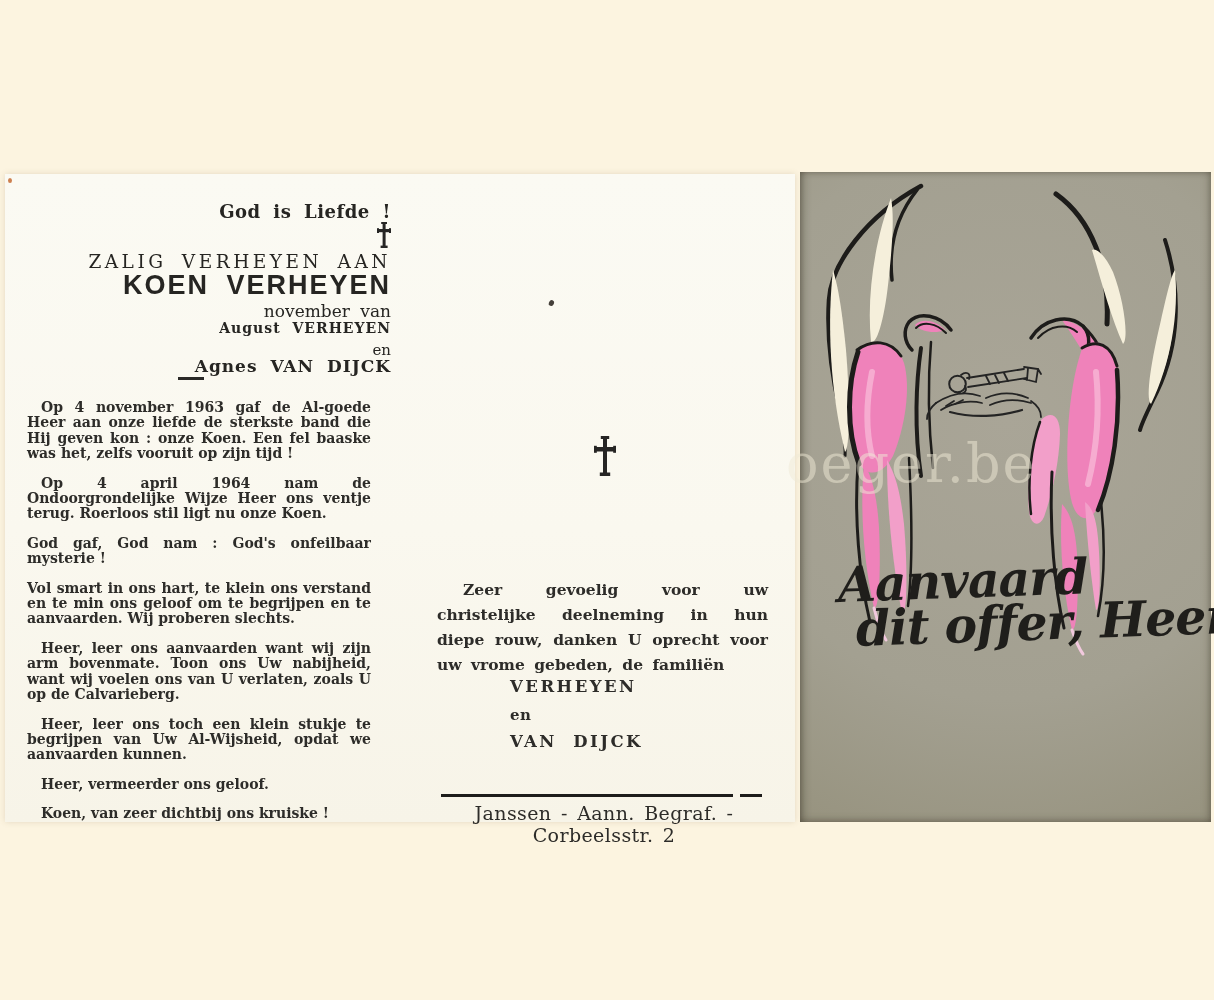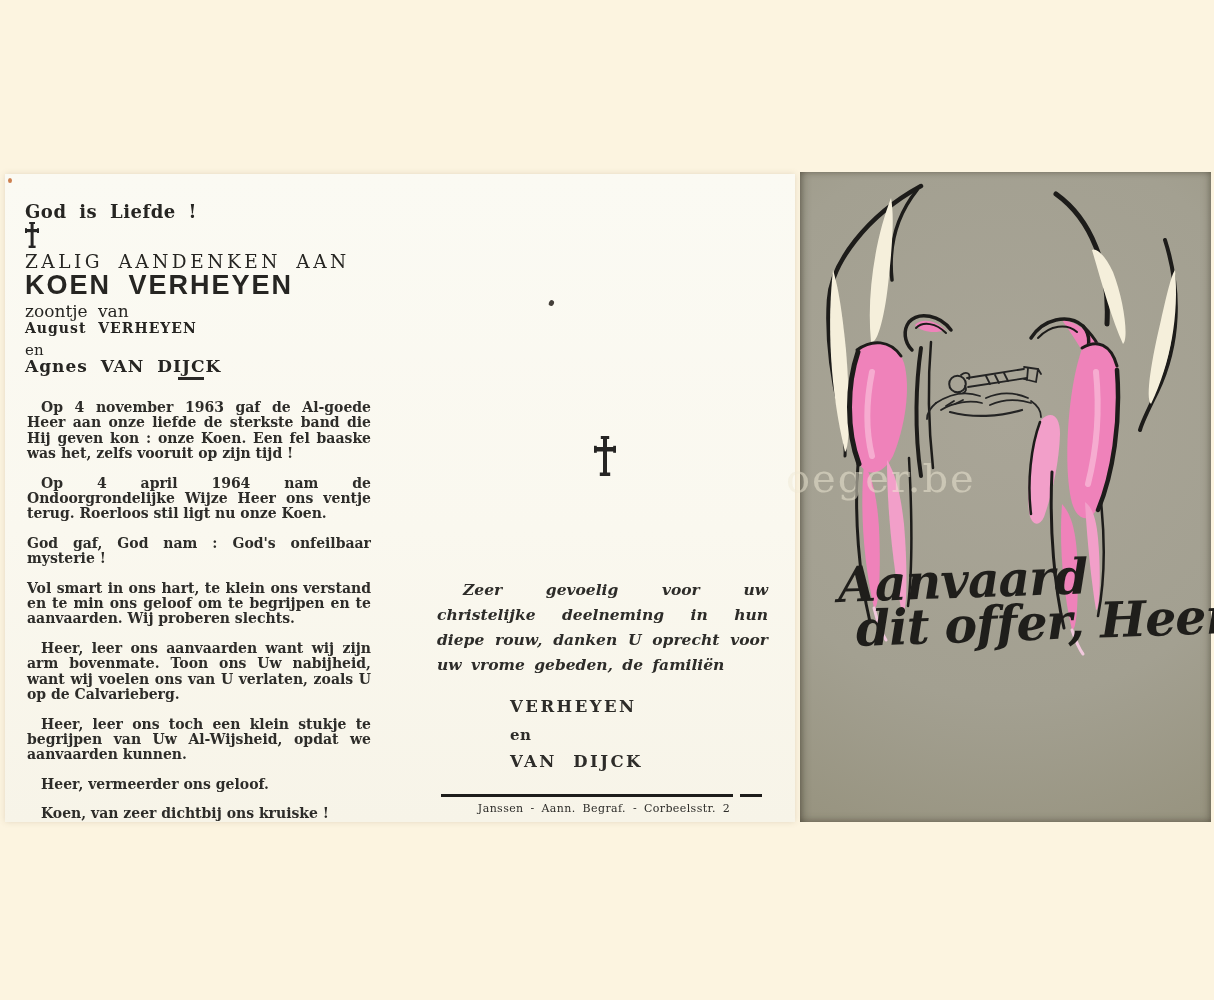--- a/index.html
+++ b/index.html
@@ -6,58 +6,58 @@
   .canvas{position:relative;width:1214px;height:1000px;background:#fcf4e0;overflow:hidden;
           font-family:"DejaVu Serif", serif;color:#262522;}
   
   .sheet{position:absolute;left:5px;top:174px;width:790px;height:648px;
          background:linear-gradient(180deg,#fbfaf3 0%,#faf8ef 55%,#f7f4e8 100%);
          box-shadow:0 0 6px rgba(120,100,60,.18);}
   .speck-orange{position:absolute;left:3px;top:4px;width:4px;height:5px;border-radius:50%;background:#cd8050;}
   .speck-dark{position:absolute;left:544px;top:126px;width:5px;height:6px;border-radius:50% 60% 50% 40%;background:#45403a;transform:rotate(25deg);}
   
   .lp{position:absolute;left:0;top:0;width:400px;height:648px;}
-  .lp .c{position:absolute;left:12px;width:372px;text-align:left;padding-left:8px;}
+  .lp .c{position:absolute;left:6px;width:372px;text-align:right;padding-left:8px;}
   .lp-motto{top:27px;font-size:18px;font-weight:700;word-spacing:6px;letter-spacing:.5px;}
   .lp-cross{top:48px;}
   .lp-zalig{top:77px;font-size:18.5px;letter-spacing:3.5px;word-spacing:6px;}
   .lp-name{top:96px;font-family:"Liberation Sans",sans-serif;font-size:27px;font-weight:700;letter-spacing:2px;word-spacing:8px;transform:scaleY(1.02);}
   .lp-rel{top:127px;font-size:17px;word-spacing:5px;}
   .lp-father{top:146px;font-size:14px;font-weight:700;letter-spacing:1px;word-spacing:6px;}
   .lp-en{top:167px;font-size:15px;}
   .lp-mother{top:182px;font-size:17px;font-weight:700;letter-spacing:1px;word-spacing:6px;}
   .lp-dash{position:absolute;top:203px;left:173px;width:26px;height:3px;background:#2a2927;}
   .lp-body{position:absolute;left:8px;top:212px;width:372px;
            font-size:14px;line-height:15.4px;font-weight:700;text-align:justify;color:#2d2c29;}
   .lp-body p{margin:14px;text-indent:14px;}
   .lp-body p.flush{text-indent:0;}
   
   .mp-cross{position:absolute;left:589px;top:262px;}
   .mp-thanks{position:absolute;left:432px;top:403px;width:331px;
              font-size:15.5px;line-height:25px;font-weight:700;text-align:justify;
-             word-spacing:4px;text-indent:26px;color:#2d2c29;font-style:italic;}
-  .mp-fam{position:absolute;left:505px;font-size:16.5px;font-weight:700;letter-spacing:2.5px;word-spacing:8px;color:#2d2c29;margin-top:20px;}
+             word-spacing:4px;text-indent:26px;color:#2d2c29;}
+  .mp-fam{position:absolute;left:505px;font-size:16.5px;font-weight:700;letter-spacing:2.5px;word-spacing:8px;color:#2d2c29;}
   .mp-fam1{top:503px;}
   .mp-en{top:532px;font-size:15px;letter-spacing:.5px;}
   .mp-fam2{top:558px;}
   .mp-rule{position:absolute;left:436px;top:620px;width:326px;height:3px;display:flex;}
   .mp-rule .b1{width:292px;height:3px;background:#1d1c1a;}
   .mp-rule .gap{width:7px;}
   .mp-rule .b2{width:22px;height:2.6px;background:#1d1c1a;}
   .mp-printer{position:absolute;left:434px;top:628px;width:330px;text-align:center;
-              font-size:11px;letter-spacing:.4px;word-spacing:3px;color:#2d2c29;}
+              font-size:19px;letter-spacing:.4px;word-spacing:3px;color:#2d2c29;}
   
   .cover{position:absolute;left:800px;top:172px;width:411px;height:650px;
          background:radial-gradient(circle at 50% 38%, #a9a597 0%, #a3a091 62%, #97937f 100%);
          box-shadow:inset 7px 0 9px -5px rgba(55,50,35,.5),
                     inset -5px 0 8px -4px rgba(55,50,35,.38),
                     inset 0 -5px 8px -4px rgba(55,50,35,.33),
                     inset 0 4px 7px -4px rgba(55,50,35,.28);}
   .cover svg.art{position:absolute;left:0;top:0;}
-  .wm{position:absolute;left:-14px;top:283px;font-size:40px;letter-spacing:2px;
+  .wm{position:absolute;left:-14px;top:260px;font-size:54px;letter-spacing:2px;
       color:rgba(240,234,214,.5);white-space:nowrap;text-align:center;}
   .title{position:absolute;white-space:nowrap;color:#1f1e1b;
          font-style:italic;font-weight:700;font-size:49px;letter-spacing:-1px;
          transform:rotate(-2deg);transform-origin:left center;}
   .title.l1{left:38px;top:384px;}
   .title.l2{left:56px;top:428px;}
   .ink{fill:#262524;}
 </style>
 </head>
 <body>
@@ -73,23 +73,23 @@
       <div class="c lp-cross">
         <svg width="14" height="26" viewBox="0 0 14 26" aria-hidden="true">
           <rect class="ink" x="5.6" y="1" width="3" height="24"></rect>
           <rect class="ink" x="0.5" y="7" width="13" height="3.2"></rect>
           <rect class="ink" x="4.2" y="0" width="5.8" height="2"></rect>
           <rect class="ink" x="3.6" y="23.6" width="7" height="2.4"></rect>
           <rect class="ink" x="0" y="6.2" width="2" height="4.8"></rect>
           <rect class="ink" x="12" y="6.2" width="2" height="4.8"></rect>
         </svg>
       </div>
-      <div class="c lp-zalig">ZALIG AANDENKEN AAN</div>
+      <div class="c lp-zalig">ZALIG VERHEYEN AAN</div>
       <div class="c lp-name">KOEN VERHEYEN</div>
-      <div class="c lp-rel">zoontje van</div>
+      <div class="c lp-rel">november van</div>
       <div class="c lp-father">August VERHEYEN</div>
       <div class="c lp-en">en</div>
       <div class="c lp-mother">Agnes VAN DIJCK</div>
       <div class="lp-dash"></div>
       <div class="lp-body">
         <p>Op 4 november 1963 gaf de Al-goede Heer aan onze liefde de sterkste band die Hij geven kon : onze Koen. Een fel baaske was het, zelfs vooruit op zijn tijd !</p>
         <p>Op 4 april 1964 nam de Ondoorgrondelijke Wijze Heer ons ventje terug. Roerloos stil ligt nu onze Koen.</p>
         <p class="flush">God gaf, God nam : God's onfeilbaar mysterie !</p>
         <p class="flush">Vol smart in ons hart, te klein ons verstand en te min ons geloof om te begrijpen en te aanvaarden. Wij proberen slechts.</p>
         <p>Heer, leer ons aanvaarden want wij zijn arm bovenmate. Toon ons Uw nabijheid, want wij voelen ons van U verlaten, zoals U op de Calvarieberg.</p>

